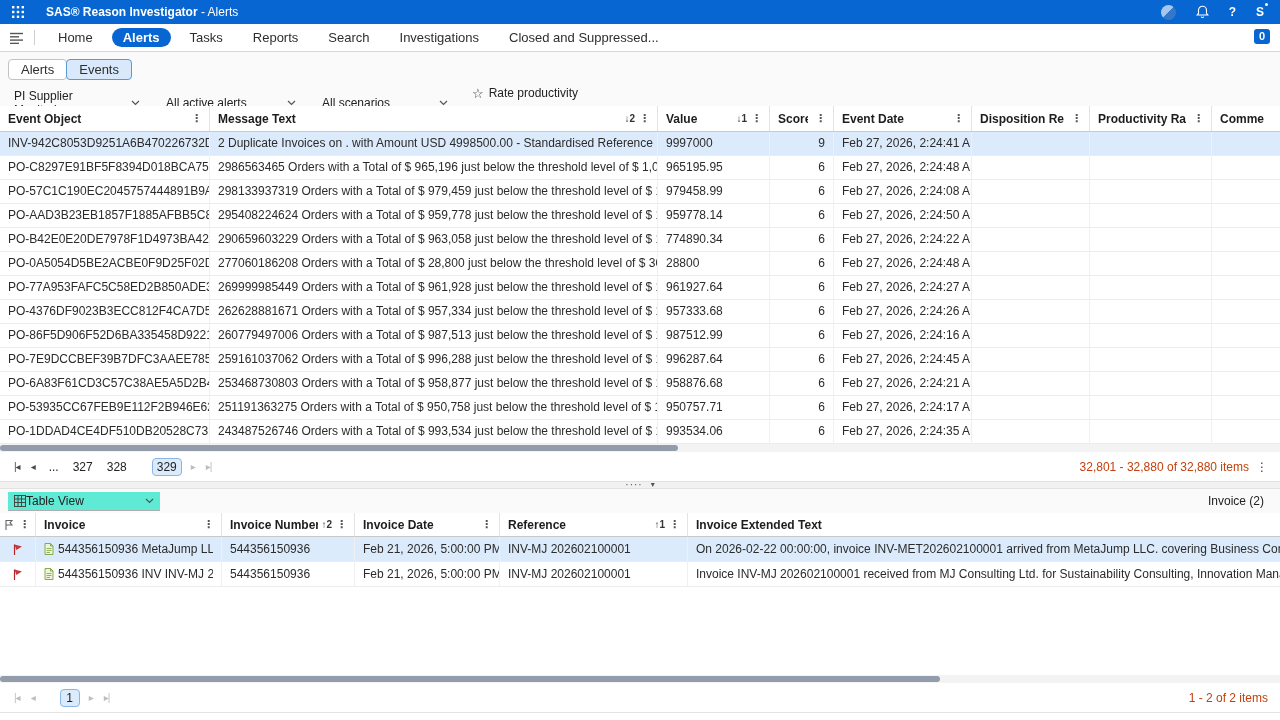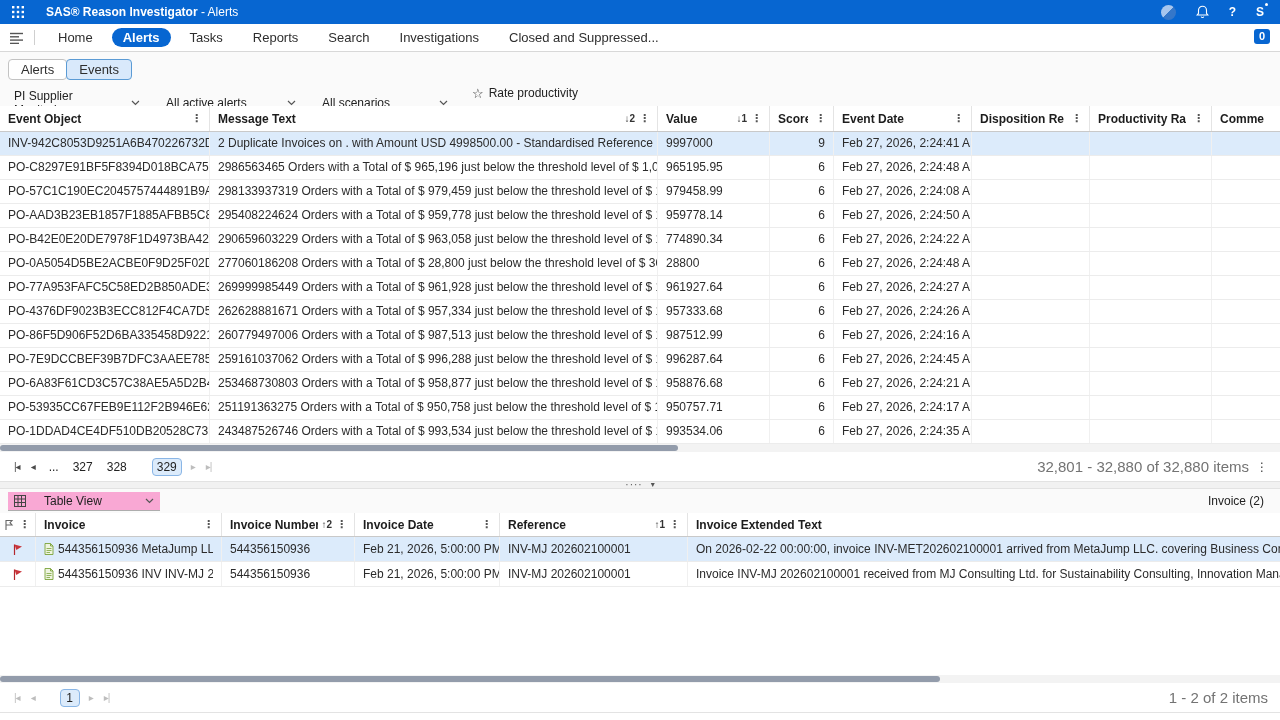--- a/index.html
+++ b/index.html
@@ -59,31 +59,31 @@
   .thumb.ev{width:678px;}
   .thumb.inv{width:940px;}
 
   
   .pager{height:29px;display:flex;align-items:center;gap:7px;padding:0 12px;box-sizing:border-box;flex:0 0 auto;background:#fff;}
   .pgbtn{background:none;border:none;font-family:inherit;font-size:10px;color:#4a4a4a;padding:2px 2px;cursor:pointer;letter-spacing:-1px;}
   .pgbtn.disabled{color:#bdbdbd;cursor:default;}
   .pages{display:flex;align-items:center;gap:4px;}
   .page{background:none;border:1px solid transparent;font-family:inherit;min-width:20px;text-align:center;font-size:12px;color:#222;padding:1px 4px;cursor:pointer;}
   .page.active{background:#dcebfb;border:1px solid #8ab6e6;border-radius:4px;margin-left:16px;}
-  .pager-summary{margin-left:auto;font-size:15px;color:#737373;white-space:nowrap;}
+  .pager-summary{margin-left:auto;font-size:12px;color:#c2410c;white-space:nowrap;}
   .pager .kebab{color:#444;font-size:12px;cursor:pointer;}
 
   
   .splitter{height:8px;background:#f1f1f1;border-top:1px solid #e2e2e2;border-bottom:1px solid #e2e2e2;display:flex;align-items:center;justify-content:center;gap:8px;box-sizing:border-box;flex:0 0 auto;cursor:row-resize;}
   .split-dots{font-size:10px;color:#555;line-height:4px;letter-spacing:1px;}
   .split-arrow{font-size:8px;color:#555;line-height:4px;}
 
   
   .dhead{height:24px;background:#fafafa;display:flex;align-items:center;padding:0 8px;box-sizing:border-box;flex:0 0 auto;}
-  .tv-select{display:flex;align-items:center;gap:18px;width:152px;border-bottom:1px solid #adadad;font-size:12px;color:#222;padding:2px 6px;cursor:pointer;box-sizing:border-box;background:#f9a8d4;}
+  .tv-select{display:flex;align-items:center;gap:0;width:152px;border-bottom:1px solid #adadad;font-size:12px;color:#222;padding:2px 6px;cursor:pointer;box-sizing:border-box;background:#5eead4;}
   .tv-select .lbl{flex:1;}
   .entity-tab{margin-left:auto;font-size:12px;color:#222;margin-right:8px;cursor:pointer;}
 
   .itable{background:#fff;flex:0 0 auto;}
   .ihead{display:flex;height:24px;border-bottom:1px solid #c9c9c9;box-sizing:border-box;}
   .ihead .flagcol{display:flex;align-items:center;gap:4px;justify-content:center;}
   .ihead .i0{width:186px}.ihead .i1{width:133px}.ihead .i2{width:145px}.ihead .i3{width:188px}.ihead .i4{flex:1;border-right:none}
   .ibody-wrap{flex:1 1 auto;background:#fff;overflow:hidden;}
   .ibody .tr{display:flex;height:25px;border-bottom:1px solid #ececec;background:#fff;box-sizing:border-box;cursor:pointer;}
   .ibody .tr.active{background:#dcebfb;}

